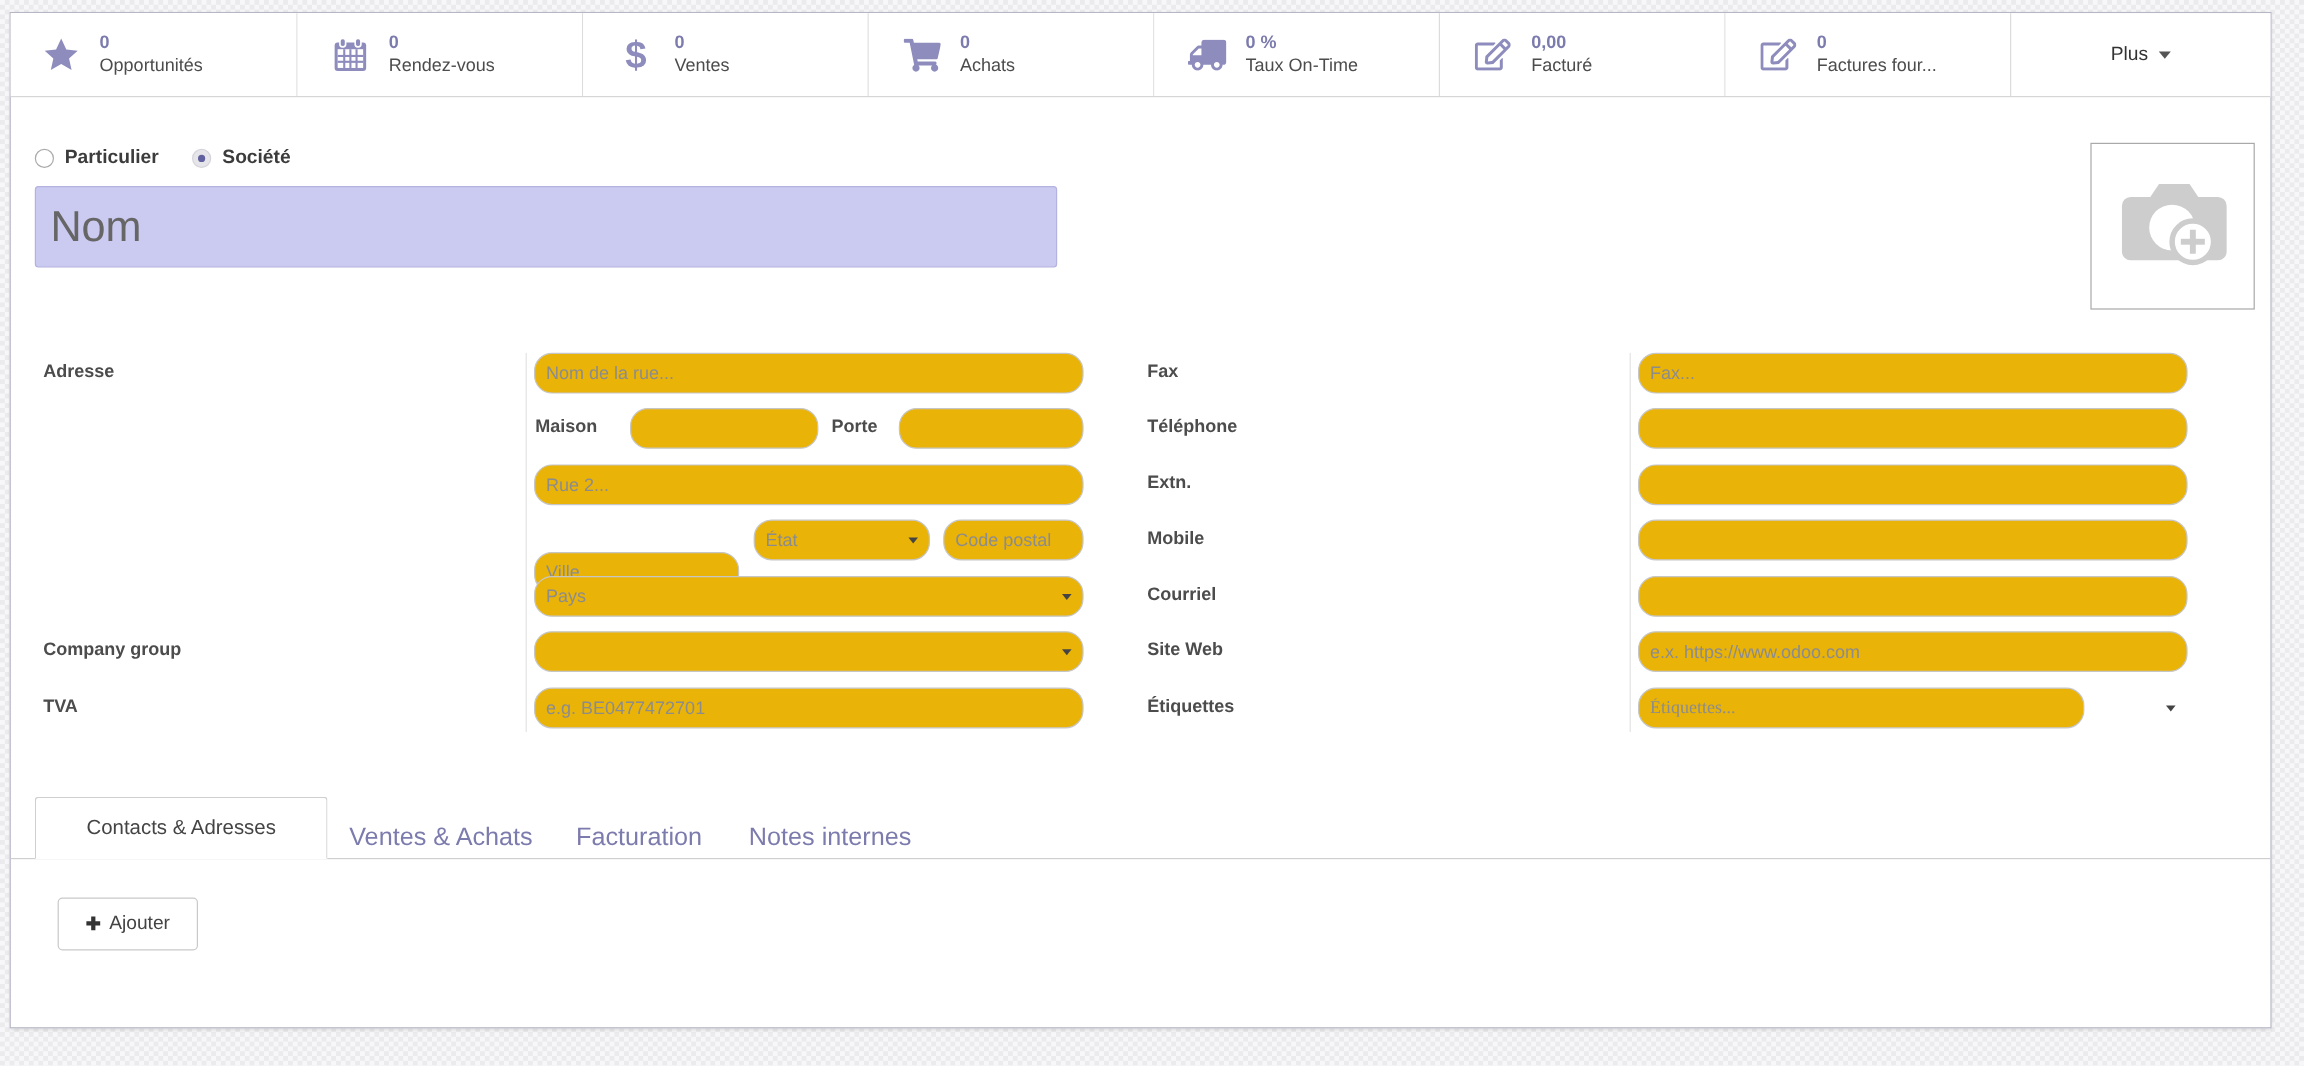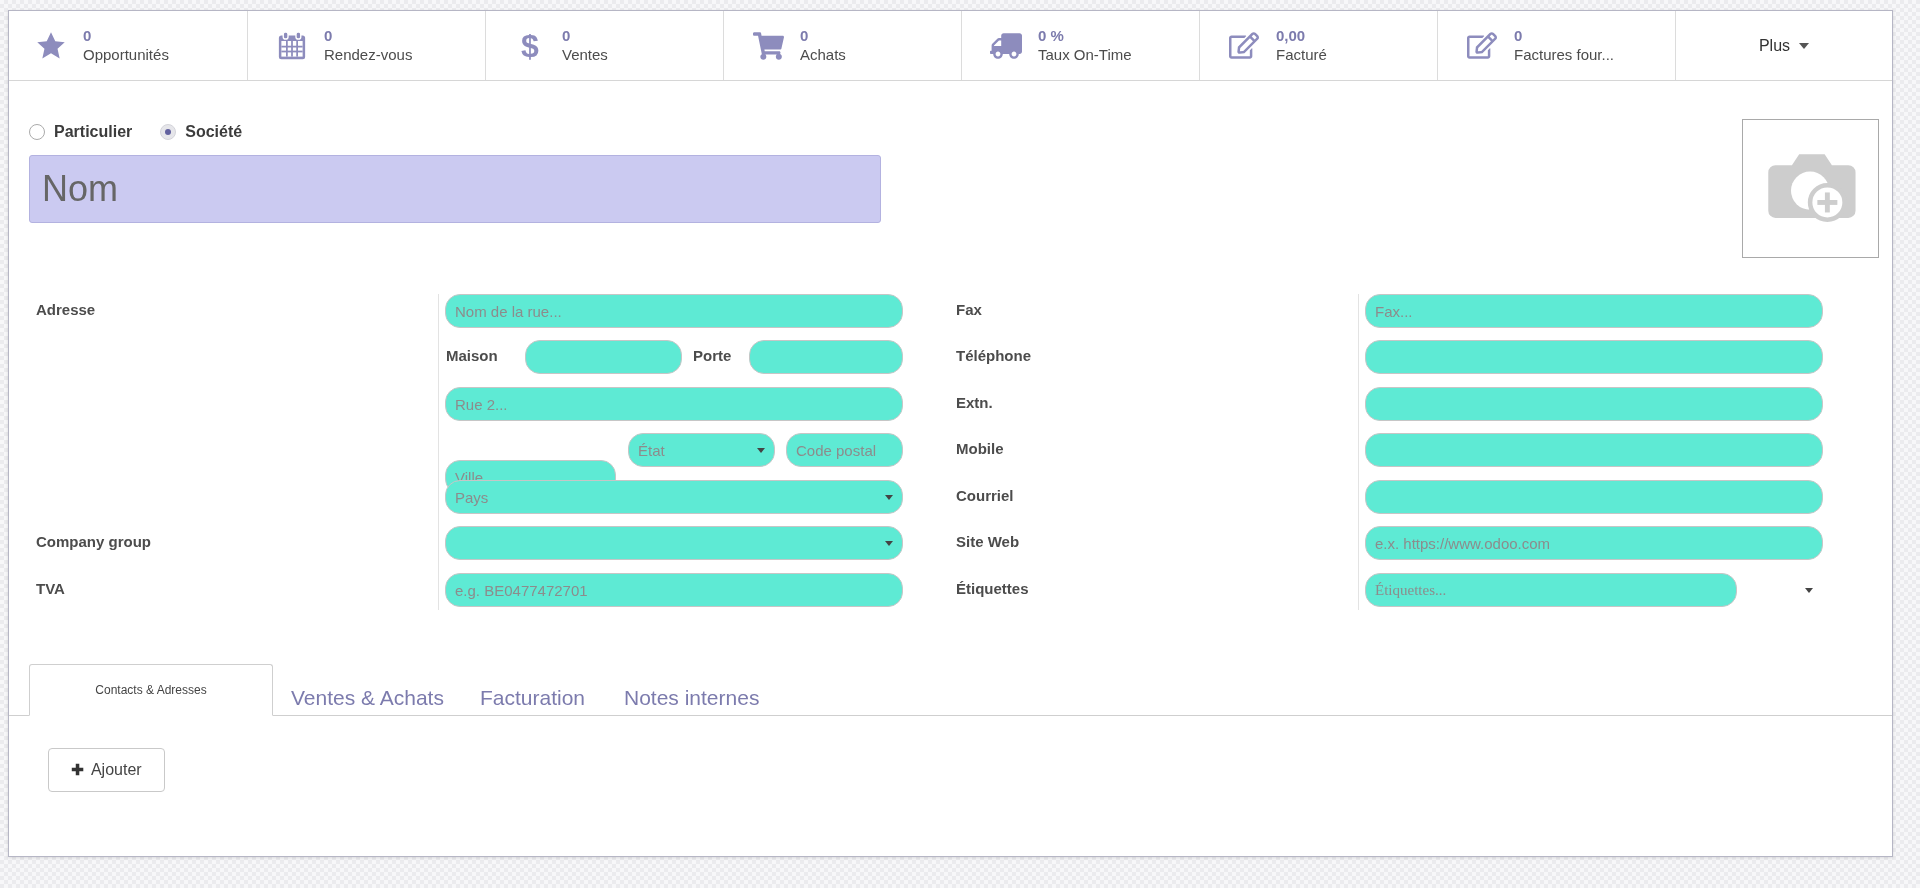--- a/index.html
+++ b/index.html
@@ -46,30 +46,30 @@
   .name-input { position:absolute; left:20px; top:144px; width:852px; height:68px;
     background:#cbcaf1; border:1px solid #b3b2e0; border-radius:3px;
     font-size:36px; color:#666; padding:0 12px; font-family:inherit; outline:none; }
   .name-input::placeholder { color:#666; opacity:1; }
   .photo-box { position:absolute; left:1733px; top:108px; width:137px; height:139px;
     background:#fff; border:1px solid #a9a9a9; display:flex; align-items:center; justify-content:center;
     cursor:pointer; }
   
   .flabel { position:absolute; font-weight:bold; color:#4c4c4c; font-size:15px; white-space:nowrap; }
   .inp { position:absolute; height:34px; border:1px solid #c6c6c6; border-radius:15px;
-    padding:0 9px; font-size:15px; color:#555; background:#5eead4; font-family:inherit; outline:none; }
+    padding:0 9px; font-size:15px; color:#555; background:#eab308; font-family:inherit; outline:none; }
   .inp::placeholder { color:#8c8c8c; opacity:1; }
   .sel-caret { position:absolute; width:0; height:0; border-left:4.5px solid transparent;
     border-right:4.5px solid transparent; border-top:5px solid #444; pointer-events:none; }
   .vsep { position:absolute; width:1px; background:#e3e3e3; top:283px; height:316px; }
   
   .tabbar-line { position:absolute; left:0; top:704px; width:100%; height:1px; background:#cfcfcf; }
   .tab-active { position:absolute; left:20px; top:653px; width:244px; height:52px; background:#fff;
     border:1px solid #cfcfcf; border-bottom:1px solid #fff; border-radius:3px 3px 0 0;
-    display:flex; align-items:center; justify-content:center; font-size:12px; color:#444;
+    display:flex; align-items:center; justify-content:center; font-size:17px; color:#444;
     z-index:2; cursor:pointer; }
   .tab-link { position:absolute; font-size:21px; color:#7c7bad; cursor:pointer; white-space:nowrap; }
   .add-btn { position:absolute; left:39px; top:737px; width:117px; height:44px; background:#fff;
     border:1px solid #c9c9c9; border-radius:4px; display:flex; align-items:center; justify-content:center;
     gap:7px; font-size:16px; color:#444; cursor:pointer; }
   .add-plus { font-weight:bold; color:#333; font-size:15px; }
 </style>
 </head>
 <body>
 

